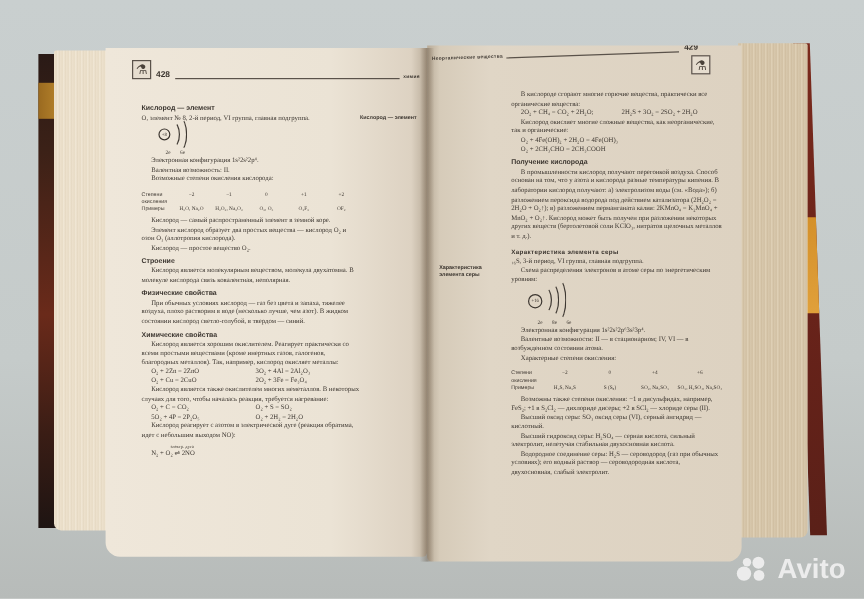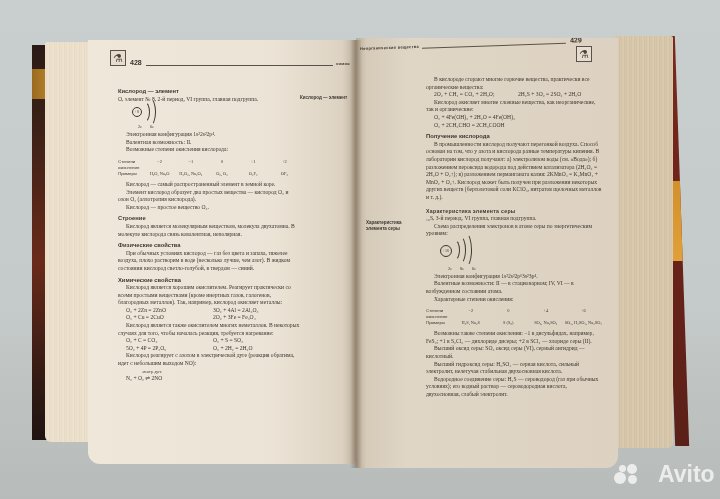--- a/index.html
+++ b/index.html
@@ -75,21 +75,21 @@
   .ox-table { display: grid; grid-template-columns: 26px repeat(5, 1fr); font-size: 4.4px; line-height: 6px; margin: 5px 0 4px 0; }
   .ox-table.s { grid-template-columns: 26px repeat(4, 1fr); }
   .ox-table span { text-align: center; }
   .ox-table span.lab { text-align: left; font-family: "Liberation Sans", sans-serif; }
   .atom { position: relative; height: 28px; margin-left: 14px; }
   .nucleus { position: absolute; left: 0; top: 4px; width: 10px; height: 10px; border: 1px solid #3d3731; border-radius: 50%; font-size: 4px; display:flex; align-items:center; justify-content:center; }
   .shell { position: absolute; top: -2px; width: 12px; height: 22px; border: 1px solid #3d3731; border-left: none; border-top-color: transparent; border-bottom-color: transparent; border-radius: 0 50% 50% 0; }
   .shell-lab { position: absolute; top: 20px; font-size: 4.4px; }
 
   .watermark {
-    position: absolute; left: 614px; top: 461px; display: flex; align-items: center; gap: 18px;
+    position: absolute; left: 614px; top: 461px; display: flex; align-items: center; gap: 8px;
     color: rgba(245,245,245,0.85); font-family: "Liberation Sans", sans-serif; font-weight: bold; font-size: 23px;
   }
   .wm-dots { position: relative; width: 26px; height: 22px; }
   .wm-dots i { position: absolute; border-radius: 50%; background: rgba(245,245,245,0.85); }
 </style>
 </head>
 <body>
 
 <div class="scene">
   <div class="cover-left">

